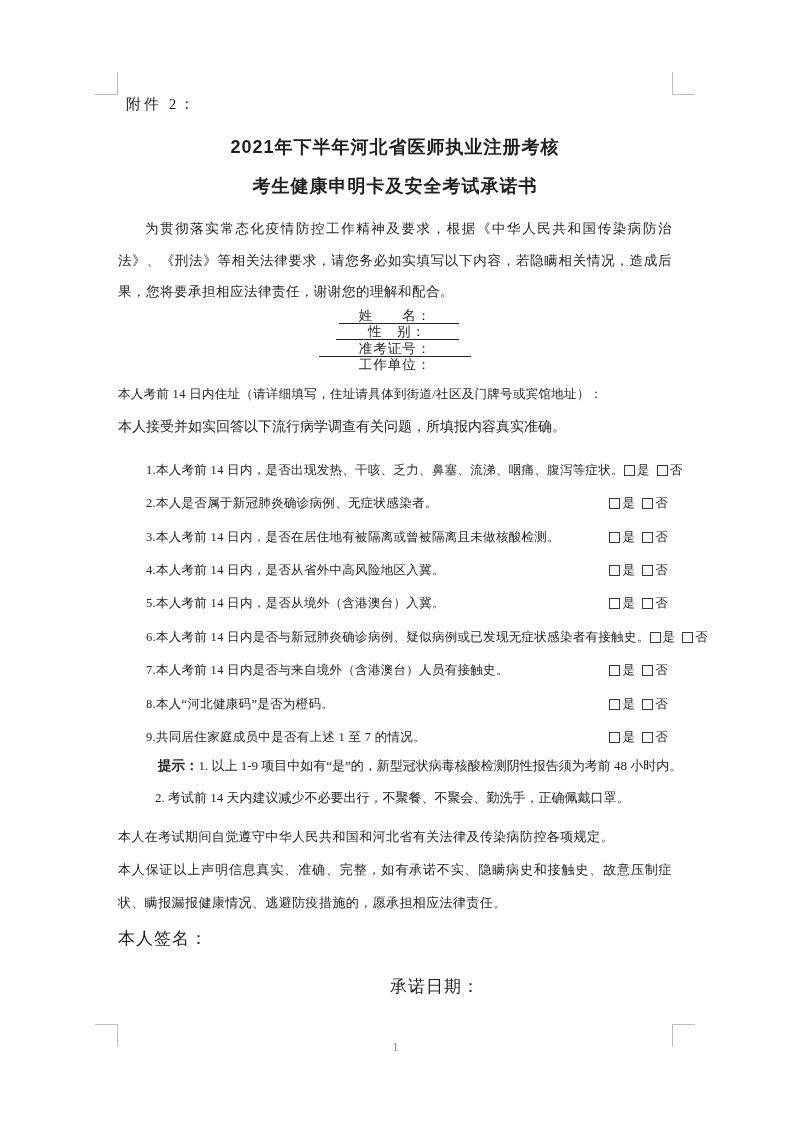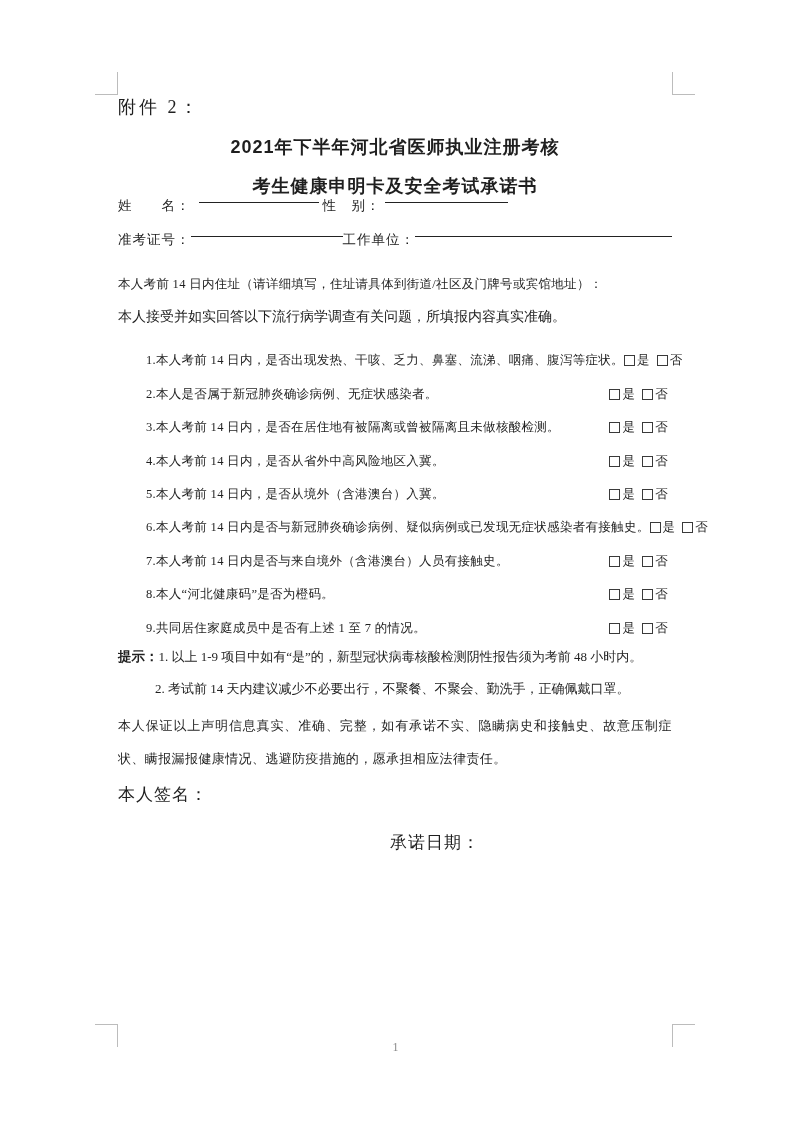--- a/index.html
+++ b/index.html
@@ -3,32 +3,32 @@
 <meta charset="utf-8">
 <style>
   * { margin:0; padding:0; box-sizing:border-box; }
   html,body { background:#ffffff; }
   .page {
     position:relative; width:791px; height:1124px; background:#ffffff;
     font-family:"Liberation Serif", serif; color:#1f1f1f; overflow:hidden;
   }
   .content { position:absolute; left:118px; top:95px; width:554px; }
 
-  .attach { font-size:18px; letter-spacing:3px; height:24px; }
+  .attach { font-size:15px; letter-spacing:3px; height:24px;margin-left:8px; }
 
   .title { text-align:center; font-family:"Liberation Sans", sans-serif;
            font-weight:bold; font-size:18px; letter-spacing:1px; }
   .title1 { margin-top:16px; }
   .title2 { margin-top:15px; }
 
   .intro { margin-top:15px; font-size:13.5px; line-height:31.5px;
            text-indent:2em; text-align:justify; letter-spacing:0.5px; }
 
-  .frow { display:flex; align-items:flex-start; height:33.5px; padding-bottom:3px;
-          font-size:13.5px; letter-spacing:1px; }
+  .frow { display:flex; align-items:center; height:33.5px; padding-bottom:3px;
+          font-size:13.5px; letter-spacing:1px;flex-direction:column; }
   .frow .lbl { line-height:15px; white-space:nowrap; }
   .blank { border-bottom:1px solid #222; height:5px; display:inline-block; }
   .b-name   { width:120px; margin-left:8px; }
   .b-gender { width:123px; margin-left:4px; }
   .b-examid { width:152px; }
   .b-work   { flex:1; }
   .b-idnum  { width:130px; margin-right:22px; }
   .b-phone  { width:158px; margin-left:4px; }
   .g2 { margin-left:4px; }
 
@@ -40,21 +40,21 @@
   .q-row { display:flex; align-items:flex-end; height:33.4px; padding-right:4px;
            font-size:12.5px; letter-spacing:0.3px; }
   .q-text { padding-left:28px; white-space:nowrap; }
   .q-boxes { margin-left:auto; white-space:nowrap; display:flex; align-items:center; gap:7px; }
   .cbx { display:inline-flex; align-items:center; }
   .cbx .box { display:inline-block; width:11px; height:11px; border:1px solid #3a3a3a;
               margin-right:2px; background:#fff; }
   .cbx .cap { font-size:12.5px; }
 
   .tips { margin-top:6px; }
-  .tips-line1 { height:33px; line-height:28px; font-size:13px; white-space:nowrap; }
+  .tips-line1 { height:33px; line-height:28px; font-size:13px; white-space:nowrap;margin-left:40px; }
   .tips-label { font-family:"Liberation Sans", sans-serif; font-weight:bold; font-size:13.5px; }
   .tips-line2 { height:33px; line-height:26px; font-size:13px; padding-left:37px; white-space:nowrap; }
 
   .para { font-size:13px; line-height:33px; text-align:justify; letter-spacing:0.4px; }
   .para1 { margin-top:2px; }
 
   .sign-row { margin-top:8px; display:flex; font-size:17px; letter-spacing:1px;text-align:center; }
   .date-lbl { margin-left:182px;margin-top:48px; }
 
   .mark { position:absolute; width:23px; height:23px; }
@@ -76,20 +76,21 @@
   <div class="mark mark-bl"></div>
   <div class="mark mark-br"></div>
 
   <div class="content">
 
     <div class="attach">附件 2：</div>
 
     <div class="title title1">2021年下半年河北省医师执业注册考核</div>
     <div class="title title2">考生健康申明卡及安全考试承诺书</div>
 
+    <div class="intro">为贯彻落实常态化疫情防控工作精神及要求，根据《中华人民共和国传染病防治法》、《刑法》等相关法律要求，请您务必如实填写以下内容，若隐瞒相关情况，造成后果，您将要承担相应法律责任，谢谢您的理解和配合。</div>
 
     <div class="frow">
       <span class="lbl">姓　　名：</span>
       <span class="blank b-name"></span>
       <span class="lbl g2">性　别：</span>
       <span class="blank b-gender"></span>
     </div>
 
     <div class="frow">
       <span class="lbl">准考证号：</span>
@@ -233,20 +234,21 @@
 
     </div>
 
     <div class="tips">
       <div class="tips-line1">
         <span class="tips-label">提示：</span><span>1. 以上 1-9 项目中如有“是”的，新型冠状病毒核酸检测阴性报告须为考前 48 小时内。</span>
       </div>
       <div class="tips-line2">2. 考试前 14 天内建议减少不必要出行，不聚餐、不聚会、勤洗手，正确佩戴口罩。</div>
     </div>
 
+    <div class="para para1">本人在考试期间自觉遵守中华人民共和国和河北省有关法律及传染病防控各项规定。</div>
     <div class="para">本人保证以上声明信息真实、准确、完整，如有承诺不实、隐瞒病史和接触史、故意压制症状、瞒报漏报健康情况、逃避防疫措施的，愿承担相应法律责任。</div>
 
     <div class="sign-row">
       <span>本人签名：</span>
       <span class="date-lbl">承诺日期：</span>
     </div>
 
   </div>
 
   <div class="page-num">1</div>

